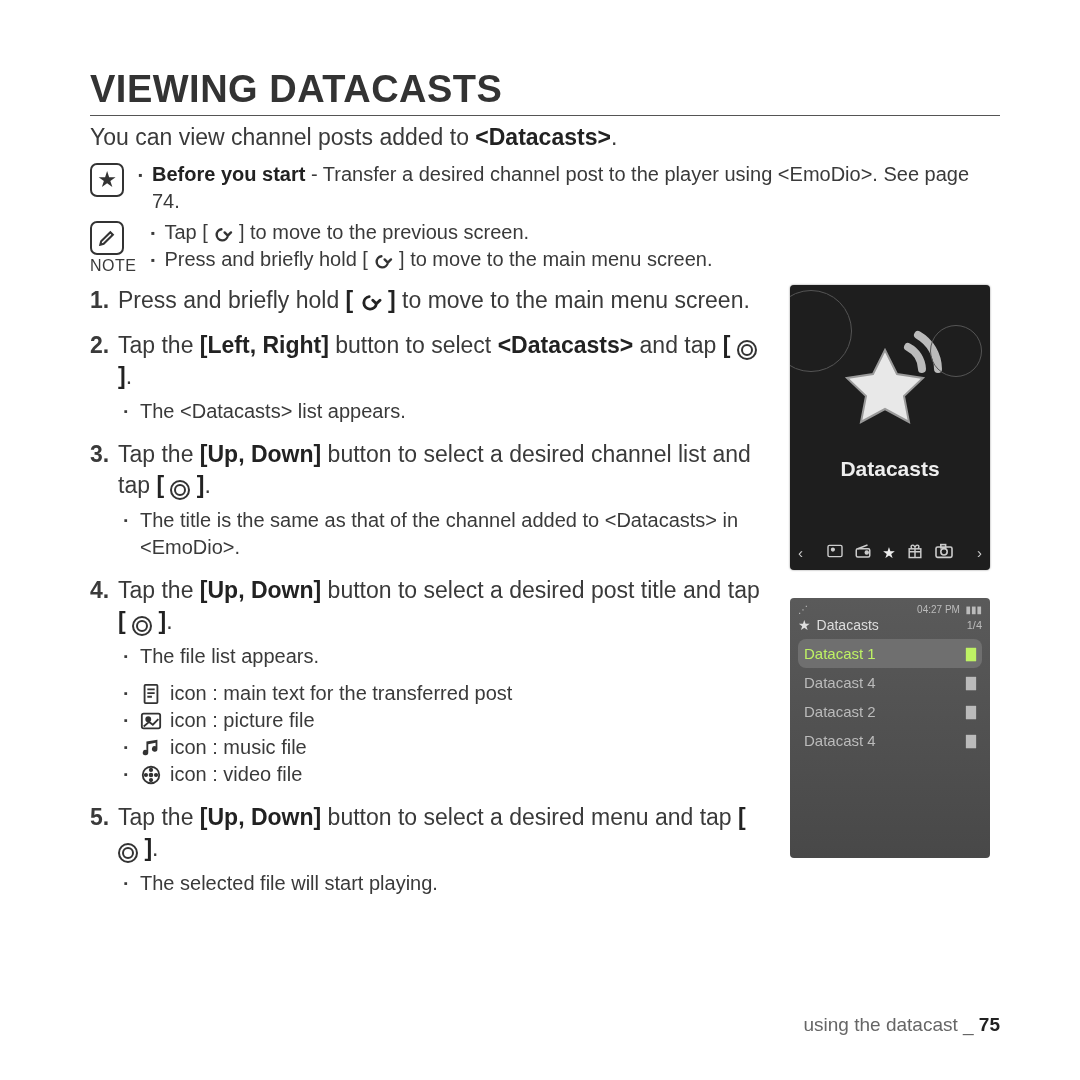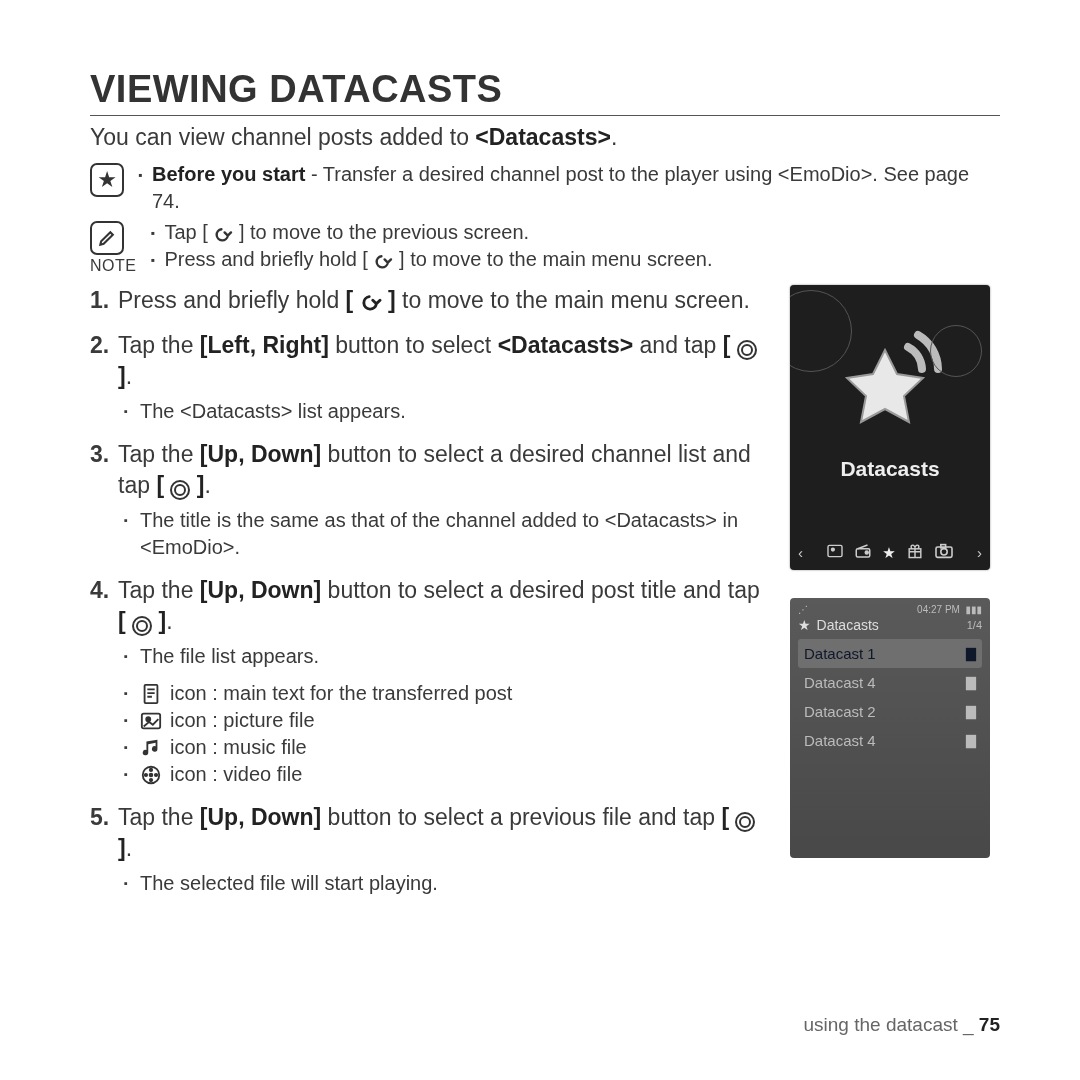--- a/index.html
+++ b/index.html
@@ -84,21 +84,21 @@
     color:#ccc; font-size:15px; position:relative; padding:6px 8px;
   }
   .d2-top { display:flex; justify-content:space-between; font-size:10px; color:#bbb; }
   .d2-title { display:flex; align-items:center; gap:6px; font-size:14px; color:#ddd; margin-top:2px;}
   .d2-count { text-align:right; font-size:11px; color:#bbb; margin-top:-14px;}
   .list { margin-top:8px; }
   .list .row {
     display:flex; justify-content:space-between; align-items:center;
     padding:6px 6px; font-size:15px; color:#bbb;
   }
-  .list .row.active { background:#6f6f6f; color:#0f172a; border-radius:3px;justify-content:space-between;}
+  .list .row.active { background:#6f6f6f; color:#bef264; border-radius:8px;justify-content:space-between;}
   .folder-ic { font-size:13px; }
   .footer {
     position:absolute; bottom:44px; right:80px;
     font-size:19px; color:#666;
   }
   b { font-weight:700; color:#222;}
 </style>
 </head>
 <body>
 
@@ -219,21 +219,21 @@
                   <circle cx="17.5" cy="12" r="1.3" fill="#333"></circle>
                   <circle cx="12" cy="12" r="1.5" fill="#333"></circle>
                 </svg>
             </span>
               <span> icon : video file</span>
           </li>
         </ul>
       </li>
 
       <li><span class="num">5.</span>
-        <span>Tap the </span><b>[Up, Down]</b><span> button to select a previous file and tap </span><b>[ </b><span class="inline-ring"></span><b> ]</b>.
+        <span>Tap the </span><b>[Up, Down]</b><span> button to select a desired menu and tap </span><b>[ </b><span class="inline-ring"></span><b> ]</b>.
         <ul class="sub">
             <li>The selected file will start playing.</li>
           </ul>
       </li>
     </ol>
   </div>
 
   <div class="right">
     <div class="device bubbles">
       <div class="star-broadcast">

